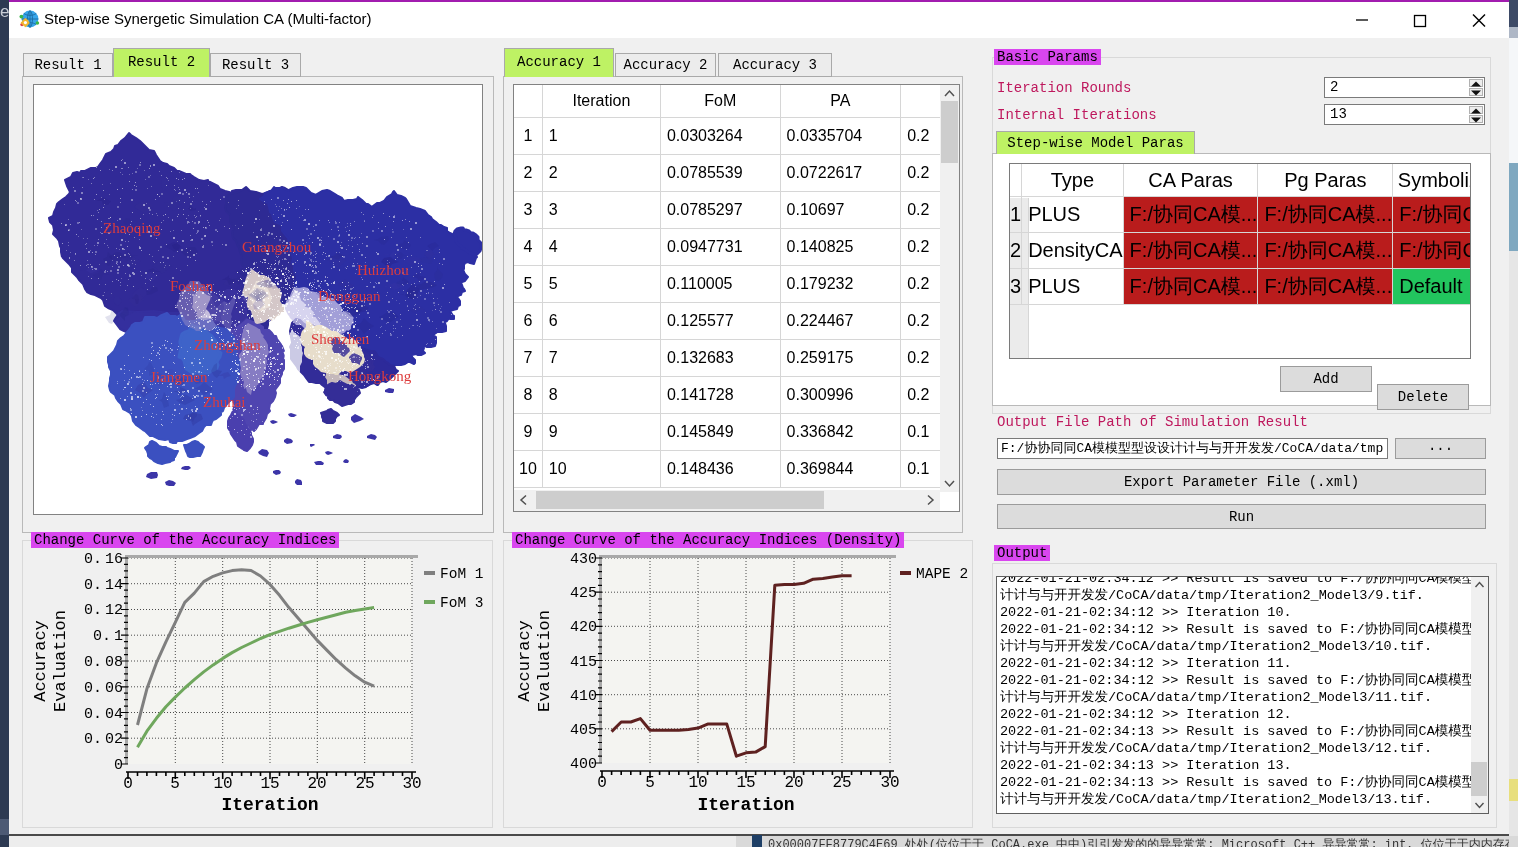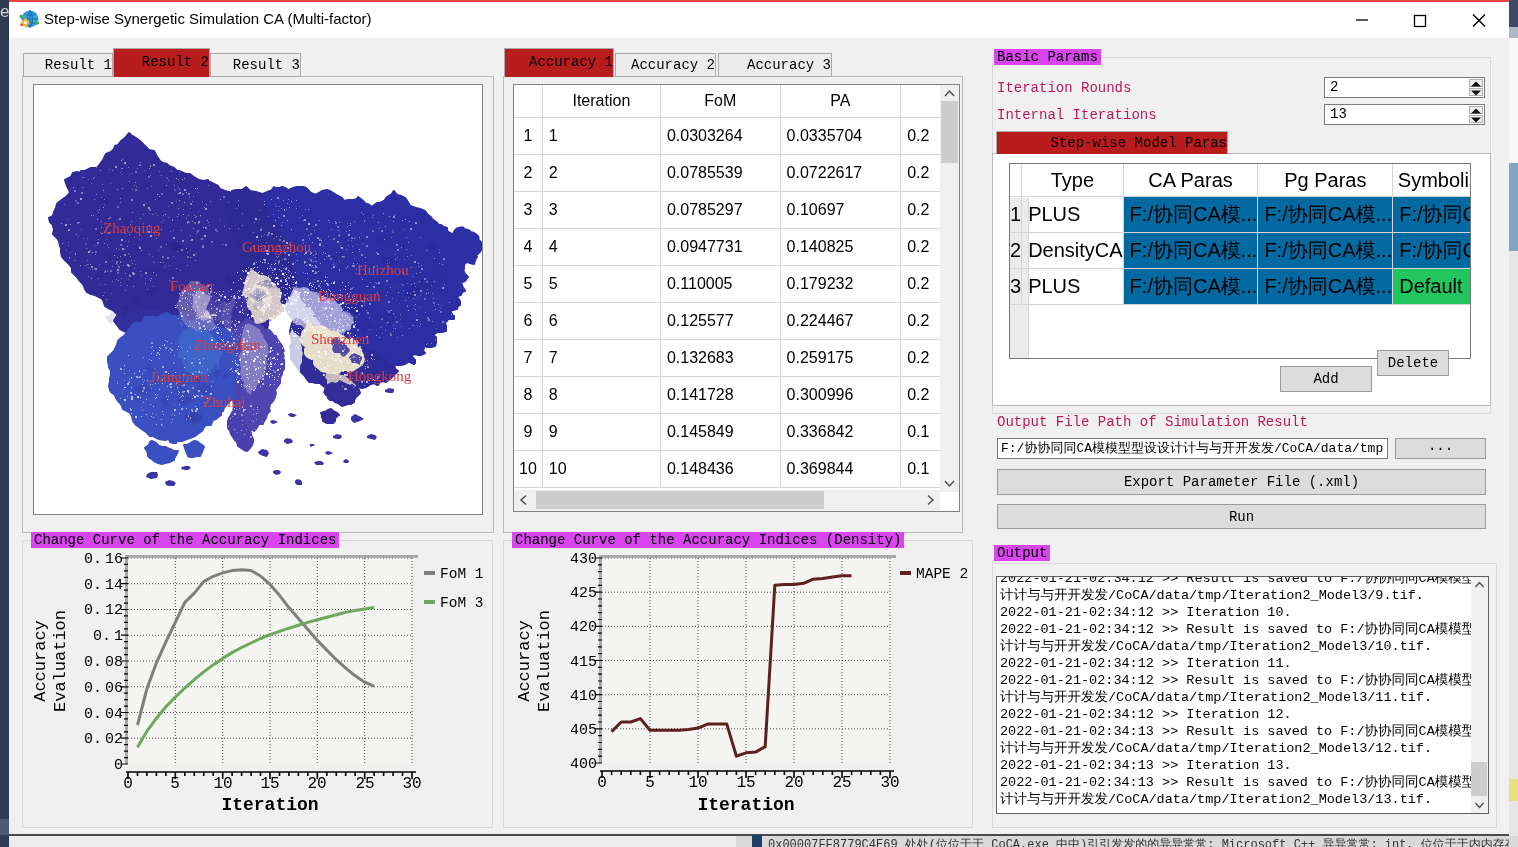--- a/index.html
+++ b/index.html
@@ -2,41 +2,41 @@
 <html><head><meta charset="utf-8"><style>
 *{margin:0;padding:0;box-sizing:border-box}
 html,body{width:1518px;height:847px;overflow:hidden;background:#e8e8e8}
 body{position:relative;font-family:"Liberation Mono",monospace;-webkit-font-smoothing:antialiased}
 .abs{position:absolute}
 #lstrip{left:0;top:0;width:9px;height:847px;background:#2d3a52}
 #lstrip .e{position:absolute;left:0px;top:2px;color:#c8cdd6;font:17px "Liberation Sans",sans-serif}
 #lstrip .blk{position:absolute;left:0;top:819px;width:9px;height:16px;background:#4d5a74}
 #rstrip{left:1509px;top:0;width:9px;height:847px;background:#e6e6e6}
 #bstrip{left:9px;top:836px;width:1500px;height:11px;background:#ededed}
-#win{left:9px;top:0;width:1500px;height:836px;background:#f0f0f0;border-top:2px solid #ef4444;border-bottom:2px solid #4a4a4a}
+#win{left:9px;top:0;width:1500px;height:836px;background:#f0f0f0;border-top:2px solid #a21caf;border-bottom:2px solid #4a4a4a}
 #titlebar{left:0;top:0;width:1500px;height:36px;background:#ffffff}
 #title{left:35px;top:8px;font:15px "Liberation Sans",sans-serif;color:#000}
-.tab{position:absolute;background:#ececec;border:1px solid #a9a9a9;text-align:right;font-size:14px;color:#000;z-index:2}
-.tab.active{background:#b91c1c;z-index:4;border-bottom:none}
+.tab{position:absolute;background:#ececec;border:1px solid #a9a9a9;text-align:center;font-size:14px;color:#000;z-index:2}
+.tab.active{background:#bef264;z-index:4;border-bottom:none}
 .pane{position:absolute;background:#f0f0f0;border:1px solid #b9b9b9;z-index:1}
 .frame{position:absolute;background:#fff;border:1px solid #828282;z-index:2}
 table.grid{border-collapse:collapse;font:16px "Liberation Sans",sans-serif;table-layout:fixed;position:absolute;left:-1px;top:-1px}
 table.grid td,table.grid th{border:1px solid #d6d6d6;font-weight:normal;overflow:hidden;white-space:nowrap;padding:0 0 0 6px;text-align:left}
 table.grid th{text-align:center;padding:0}
 table.grid td.rh{text-align:center;padding:0}
 .sb{position:absolute;background:#f0f0f0;z-index:5}
 .sb .thumb{position:absolute;background:#cdcdcd}
 .gbox{position:absolute;border:1px solid #d9d9d9}
 .glabel{position:absolute;background:#d946ef;font-size:14px;padding:0 3px;color:#000;z-index:2}
 .lbl{position:absolute;font-size:14px;color:#be185d}
 .spin{position:absolute;background:#fff;border:1px solid #7a7a7a;font-size:14px}
 .btn{position:absolute;background:#dcdcdc;border:1px solid #9b9b9b;text-align:center;font-size:14px;color:#000;z-index:6}
 .spb{position:absolute;right:1px;width:14px;height:8px;background:#ededed;border:1px solid #b0b0b0;text-align:center;line-height:0}
 .spb svg{margin-top:1px}
-td.gc{background:#0369a1;border-color:#fff}td.rc{background:#22c55e;border-color:#fff}
+td.gc{background:#b91c1c;border-color:#fff}td.rc{background:#22c55e;border-color:#fff}
 </style></head>
 <body>
 <div class="abs" id="lstrip">
     <span class="e">e</span>
     <span class="blk"></span>
   </div>
 <div class="abs" id="rstrip">
   <div class="abs" style="left:0;top:0;width:9px;height:27px;background:#3d4a66"></div>
   <div class="abs" style="left:0;top:27px;width:9px;height:11px;background:#aeb7c6"></div>
   <div class="abs" style="left:0;top:38px;width:9px;height:125px;background:#f5f7f9"></div>
@@ -348,21 +348,21 @@
           <path d="M1 5.5l5-5 5 5z" fill="#111"></path>
         </svg></span><span class="spb" style="top:10px"><svg width="12" height="6">
           <path d="M1 0.5l5 5 5-5z" fill="#111"></path>
         </svg></span></div>
   <div class="spin" style="left:1315px;top:102px;width:161px;height:21px;line-height:19px;padding-left:5px">13<span class="spb" style="top:1px"><svg width="12" height="6">
           <path d="M1 5.5l5-5 5 5z" fill="#111"></path>
         </svg></span><span class="spb" style="top:10px"><svg width="12" height="6">
           <path d="M1 0.5l5 5 5-5z" fill="#111"></path>
         </svg></span></div>
   <div class="pane" style="left:983px;top:151px;width:499px;height:253px;background:#fff;z-index:3"></div>
-  <div class="tab active" style="left:987px;top:129px;width:232px;height:23px;line-height:22px;z-index:4">Step-wise Model Paras</div>
+  <div class="tab active" style="left:987px;top:129px;width:199px;height:23px;line-height:22px;z-index:4">Step-wise Model Paras</div>
 
   <div class="frame" style="left:1000px;top:161px;width:462px;height:196px;border-color:#7a7a7a;z-index:4;overflow:hidden">
     <div class="abs" style="left:0;top:34px;width:19px;height:160px;background:#ebebeb;border-right:1px solid #d6d6d6"></div>
     <table class="grid" style="font-size:20px">
       <tbody>
           <tr style="height:33px">
             <th style="width:20px"></th>
             <th style="width:111px">Type</th>
             <th style="width:109px">CA Paras</th>
             <th style="width:110px">Pg Paras</th>
@@ -386,21 +386,21 @@
             <td class="rh">3</td>
             <td>PLUS</td>
             <td class="gc">F:/协同CA模...</td>
             <td class="gc">F:/协同CA模...</td>
             <td class="rc">Default</td>
           </tr>
     </tbody>
       </table>
   </div>
   <div class="btn" style="left:1271px;top:364px;width:92px;height:26px;line-height:25px">Add</div>
-  <div class="btn" style="left:1368px;top:348px;width:72px;height:26px;line-height:25px">Delete</div>
+  <div class="btn" style="left:1368px;top:382px;width:92px;height:26px;line-height:25px">Delete</div>
   <div class="lbl" style="left:988px;top:412px">Output File Path of Simulation Result</div>
   <div class="spin" style="left:988px;top:436px;width:391px;height:21px;line-height:19px;padding-left:3px;font-size:13px">F:/协协同同CA模模型型设设计计与与开开发发/CoCA/data/tmp</div>
   <div class="btn" style="left:1386px;top:436px;width:91px;height:21px;line-height:14px">...</div>
   <div class="btn" style="left:988px;top:467px;width:489px;height:26px;line-height:25px">Export Parameter File (.xml)</div>
   <div class="btn" style="left:988px;top:502px;width:489px;height:25px;line-height:24px">Run</div>
 
   <div class="gbox" style="left:983px;top:561px;width:505px;height:265px"></div>
   <div class="glabel" style="left:985px;top:543px">Output</div>
   <div class="frame" style="left:987px;top:574px;width:493px;height:238px;border-color:#5f5f5f;overflow:hidden;z-index:2">
     <div class="abs" style="left:3px;top:-7px;font-size:13.5px;line-height:17px;color:#000;white-space:nowrap">

